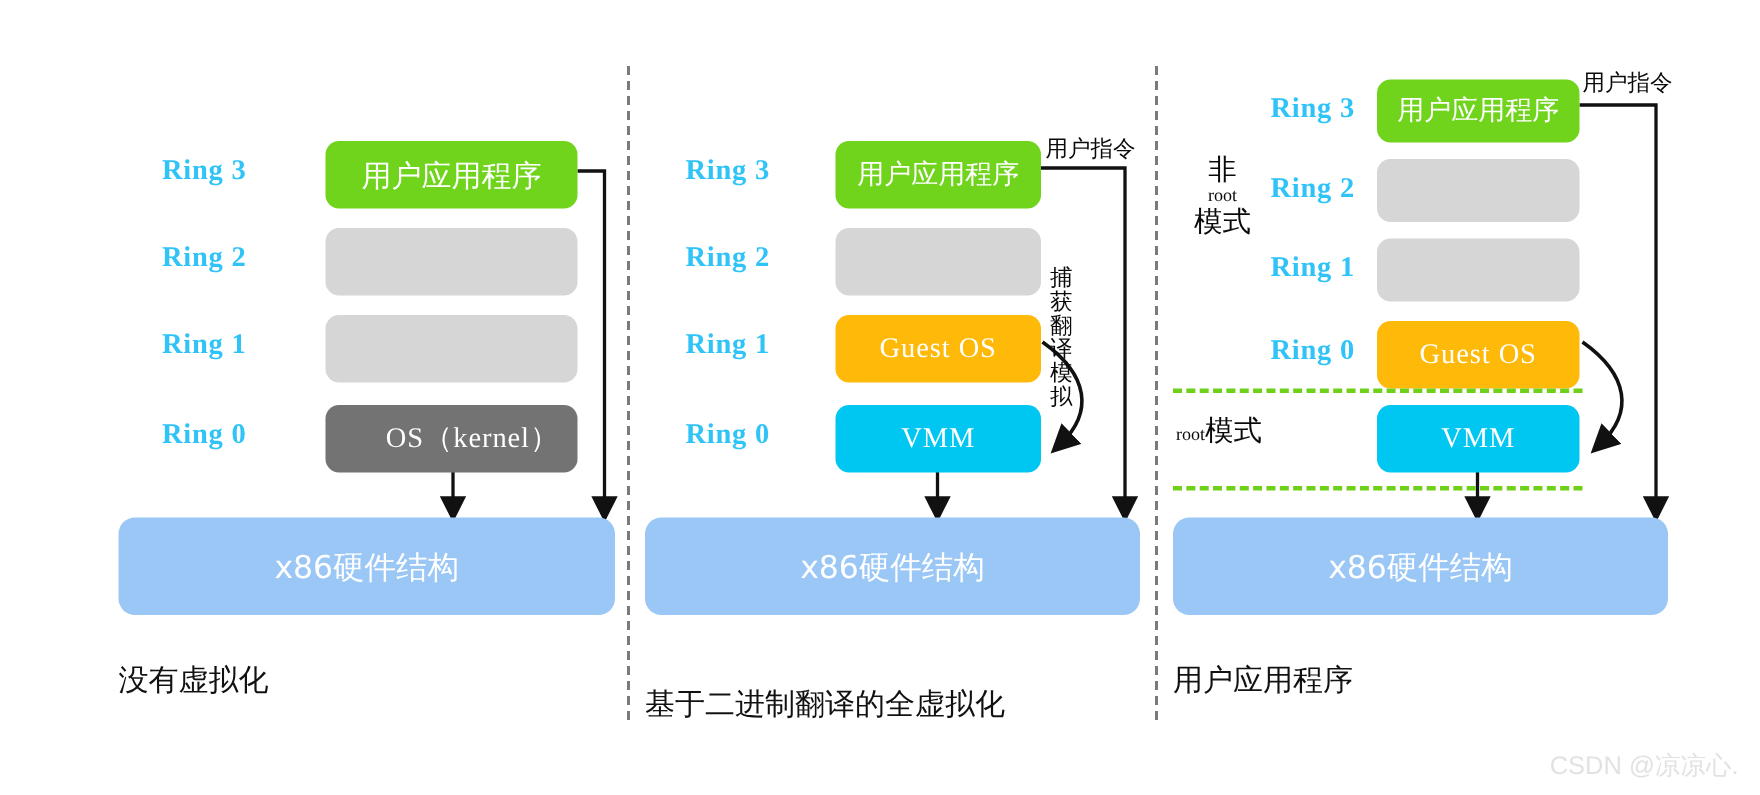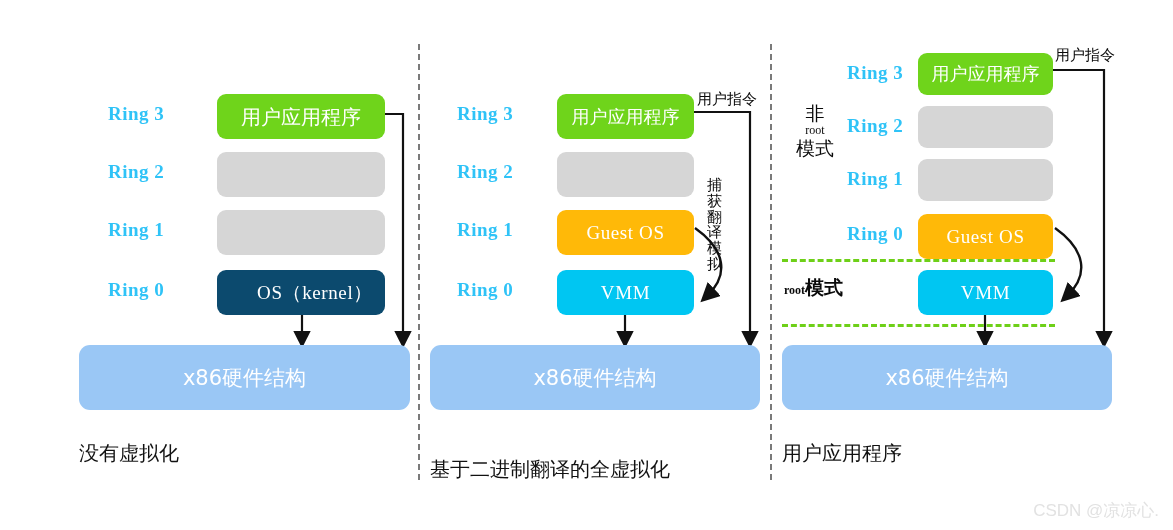--- a/index.html
+++ b/index.html
@@ -88,21 +88,21 @@
     position: absolute;
     color: #0a0a0a;
     font-family: "DejaVu Sans", sans-serif;
     font-size: 15px;
     white-space: nowrap;
     line-height: 1.05;
   }
   .annot.stacked {
     white-space: normal;
     width: 20px;
-    text-align: right;
+    text-align: left;
   }
 
   
   .mode-label {
     position: absolute;
     color: #0a0a0a;
     text-align: center;
     line-height: 1.12;
     white-space: nowrap;
   }
@@ -195,21 +195,21 @@
   <div class="divider" style="left:770px; top:44px; height:436px;"></div>
 
   <div class="ring-label" style="left:108px; top:104px;">Ring 3</div>
   <div class="ring-label" style="left:108px; top:162px;">Ring 2</div>
   <div class="ring-label" style="left:108px; top:220px;">Ring 1</div>
   <div class="ring-label" style="left:108px; top:280px;">Ring 0</div>
 
   <div class="box cn" style="left:217px; top:94px; width:168px; height:45px; background:#6FD41B;">用户应用程序</div>
   <div class="box cn empty" style="left:217px; top:152px; width:168px; height:45px; background:#D6D6D6;"></div>
   <div class="box cn empty" style="left:217px; top:210px; width:168px; height:45px; background:#D6D6D6;"></div>
-  <div class="box en" style="left:217px; top:270px; width:168px; height:45px; background:#0c4a6e;padding-left:28px;">OS（kernel）</div>
+  <div class="box en" style="left:217px; top:270px; width:168px; height:45px; background:#737373;padding-left:28px;">OS（kernel）</div>
 
   <div class="hw-bar" style="left:79px; top:345px; width:331px; height:65px; background:#9AC7F5;">x86硬件结构</div>
 
   <div class="caption" style="left:79px; top:443px; width:331px;">没有虚拟化</div>
 
   <div class="ring-label" style="left:457px; top:104px;">Ring 3</div>
   <div class="ring-label" style="left:457px; top:162px;">Ring 2</div>
   <div class="ring-label" style="left:457px; top:220px;">Ring 1</div>
   <div class="ring-label" style="left:457px; top:280px;">Ring 0</div>
 
@@ -243,21 +243,21 @@
 
   <div class="mode-sep" style="left:782px; top:259px; width:273px;"></div>
   <div class="mode-sep" style="left:782px; top:324px; width:273px;"></div>
 
   <div class="mode-label" style="left:786px; top:103px; width:58px;">
     <div class="cnpart">非</div>
     <div class="enpart">root</div>
     <div class="cnpart">模式</div>
   </div>
 
-  <div class="mode-label inline" style="left:784px; top:277px;font-weight:bold;">
+  <div class="mode-label inline" style="left:784px; top:277px;">
     <span class="enpart">root</span><span class="cnpart">模式</span>
   </div>
 
   <div class="hw-bar" style="left:782px; top:345px; width:330px; height:65px; background:#9AC7F5;">x86硬件结构</div>
 
   <div class="caption" style="left:782px; top:443px; width:330px;">用户应用程序</div>
 
   <div class="annot" style="left:1055px; top:48px;">用户指令</div>
 
   <div class="watermark">CSDN @凉凉心.</div>

